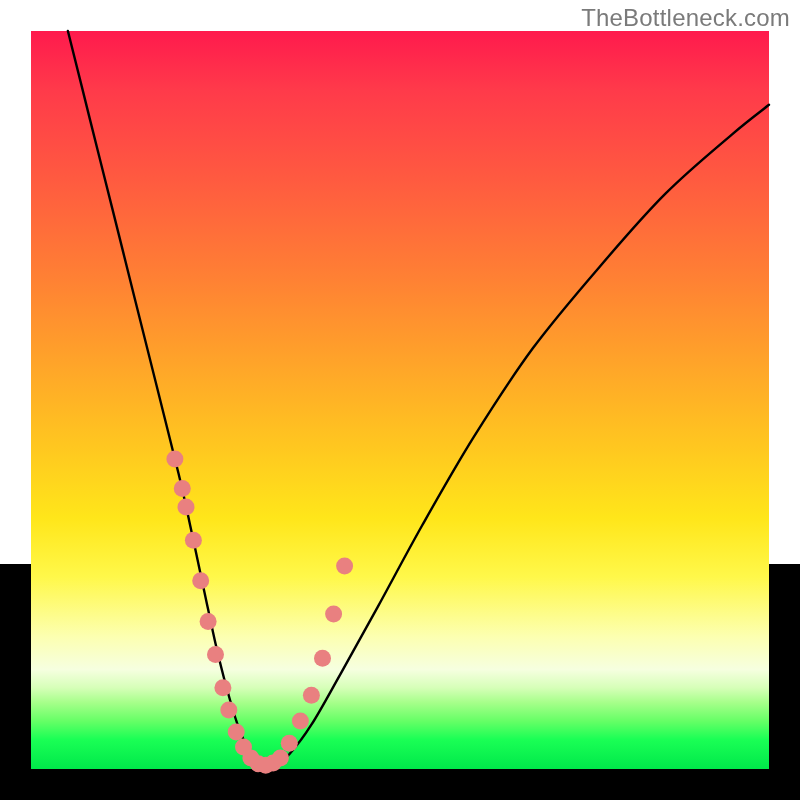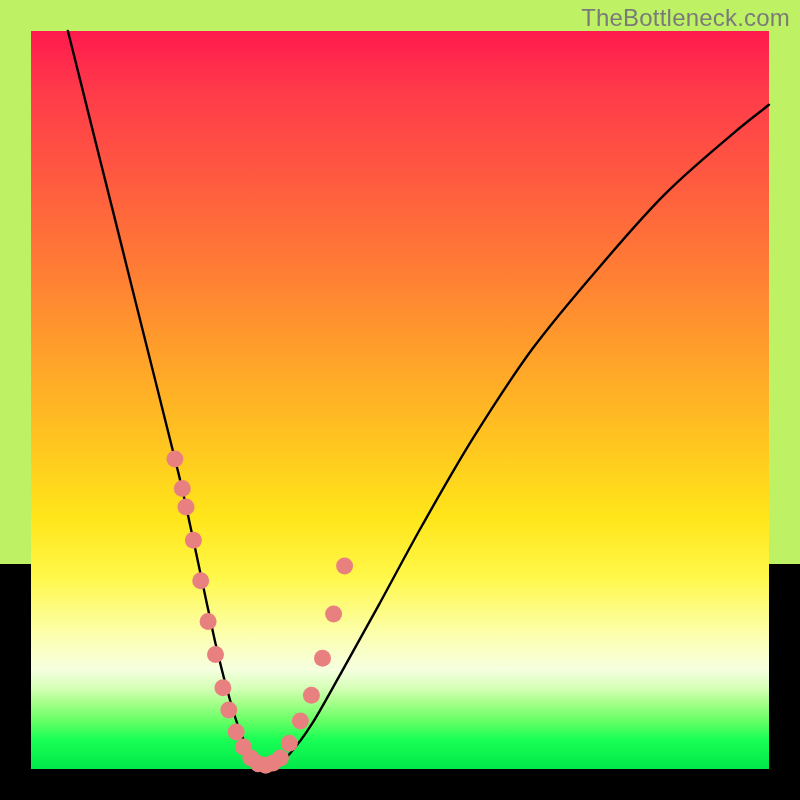--- a/index.html
+++ b/index.html
@@ -8,21 +8,21 @@
     width: 800px;
     height: 800px;
     overflow: hidden;
     background: #000;
     font-family: Arial, Helvetica, sans-serif;
   }
   .frame {
     position: relative;
     width: 800px;
     height: 564px;
-    background: #bef264;
+    background: #ffffff;
   }
   .plot-area {
     position: absolute;
     left: 31px;
     top: 31px;
     width: 738px;
     height: 738px;
     
     background: linear-gradient(
       to bottom,

